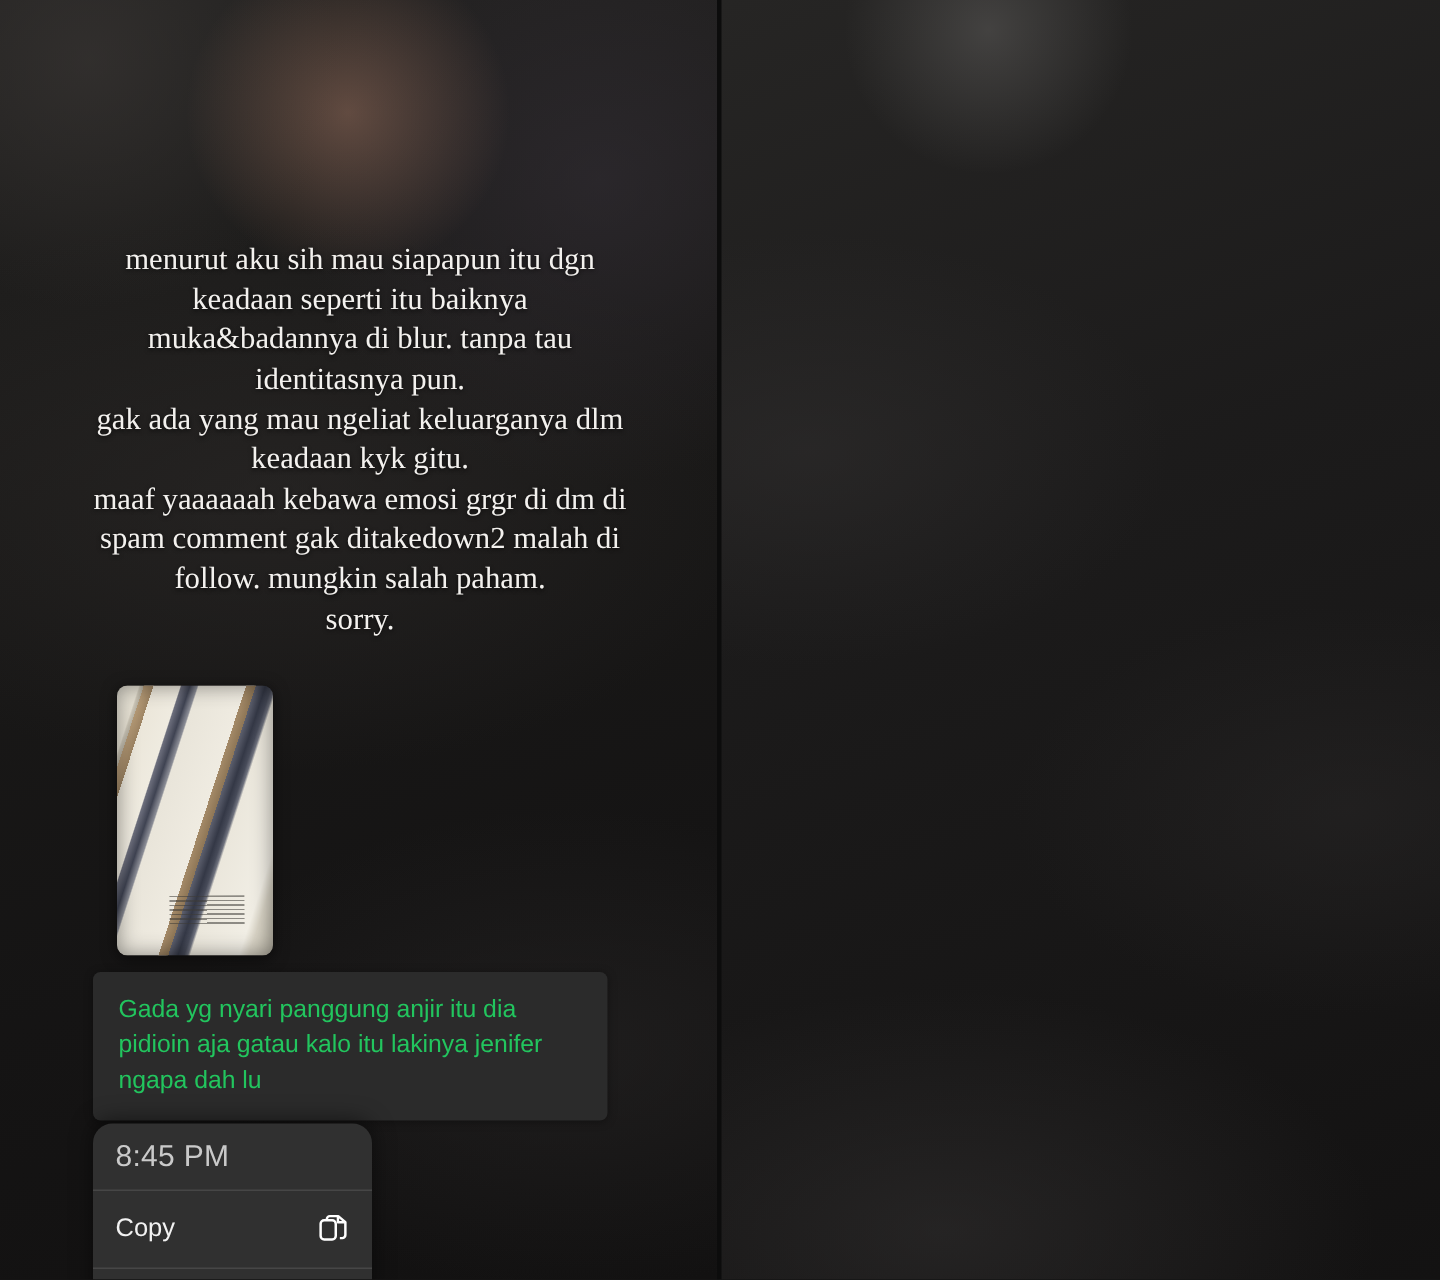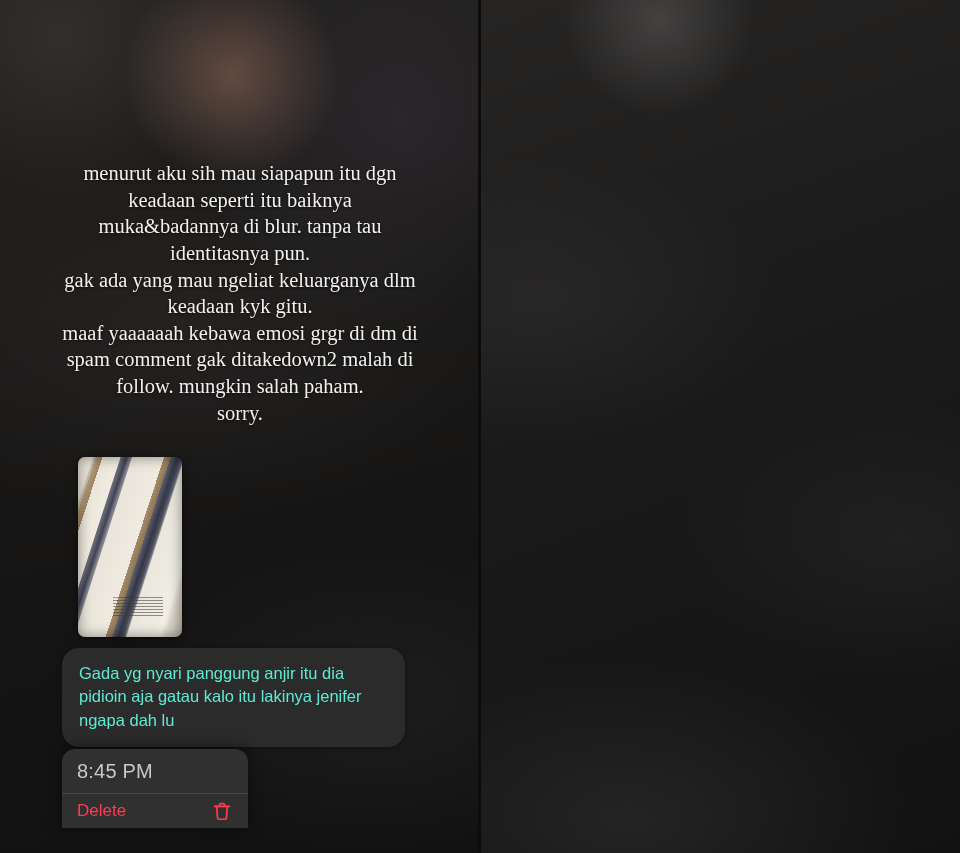--- a/index.html
+++ b/index.html
@@ -126,22 +126,22 @@
   }
   .thumb-vignette {
     position: absolute; inset: 0;
     box-shadow: inset 0 0 14px rgba(0,0,0,0.45);
   }
 
   
   .bubble {
     position: absolute;
     background: #2b2b2b;
-    border-radius: 17px;
-    color: #5eead4;
+    border-radius: 5px;
+    color: #22c55e;
     font-family: "Liberation Sans", sans-serif;
     font-size: 16.5px;
     line-height: 1.42;
     padding: 14px 17px 15px 17px;
     z-index: 14;
     box-shadow: 0 1px 6px rgba(0,0,0,0.35);
   }
   #bubble-left  { left: 62px;  top: 648px; width: 343px; }
 
   
@@ -209,20 +209,30 @@
       <div class="thumb-vignette"></div>
     </div>
 
     <div class="bubble" id="bubble-left">
       <span>Gada yg nyari panggung anjir itu dia pidioin aja gatau kalo itu lakinya jenifer ngapa dah lu</span>
     </div>
 
     <div class="ctx-menu" id="ctx-left">
       <div class="ctx-time">8:45 PM</div>
 
+      <div class="ctx-row">
+        <span class="ctx-row-label">Copy</span>
+        <span class="ctx-row-icon">
+          <svg viewBox="0 0 24 24" width="22" height="24" fill="none" stroke="#ffffff" stroke-width="1.8" stroke-linejoin="round">
+            <rect x="3" y="6" width="11" height="14" rx="2.6"></rect>
+            <path d="M7.5 6V5.2A2.2 2.2 0 0 1 9.7 3h6.1L21 7.4v9.4A2.2 2.2 0 0 1 18.8 19H17"></path>
+            <path d="M15.6 3.2v4.3H20.6"></path>
+          </svg>
+        </span>
+      </div>
 
       <div class="ctx-row-delete">
         <span class="ctx-delete-label">Delete</span>
         <span class="ctx-delete-icon">
           <svg viewBox="0 0 24 24" width="22" height="24" fill="none" stroke="#ff3b4e" stroke-width="1.9" stroke-linecap="round" stroke-linejoin="round">
             <path d="M4 7h16"></path>
             <path d="M9.2 7V5.3A1.3 1.3 0 0 1 10.5 4h3A1.3 1.3 0 0 1 14.8 5.3V7"></path>
             <path d="M6.2 7l.9 12.1A1.9 1.9 0 0 0 9 21h6a1.9 1.9 0 0 0 1.9-1.9L17.8 7"></path>
           </svg>
         </span>

